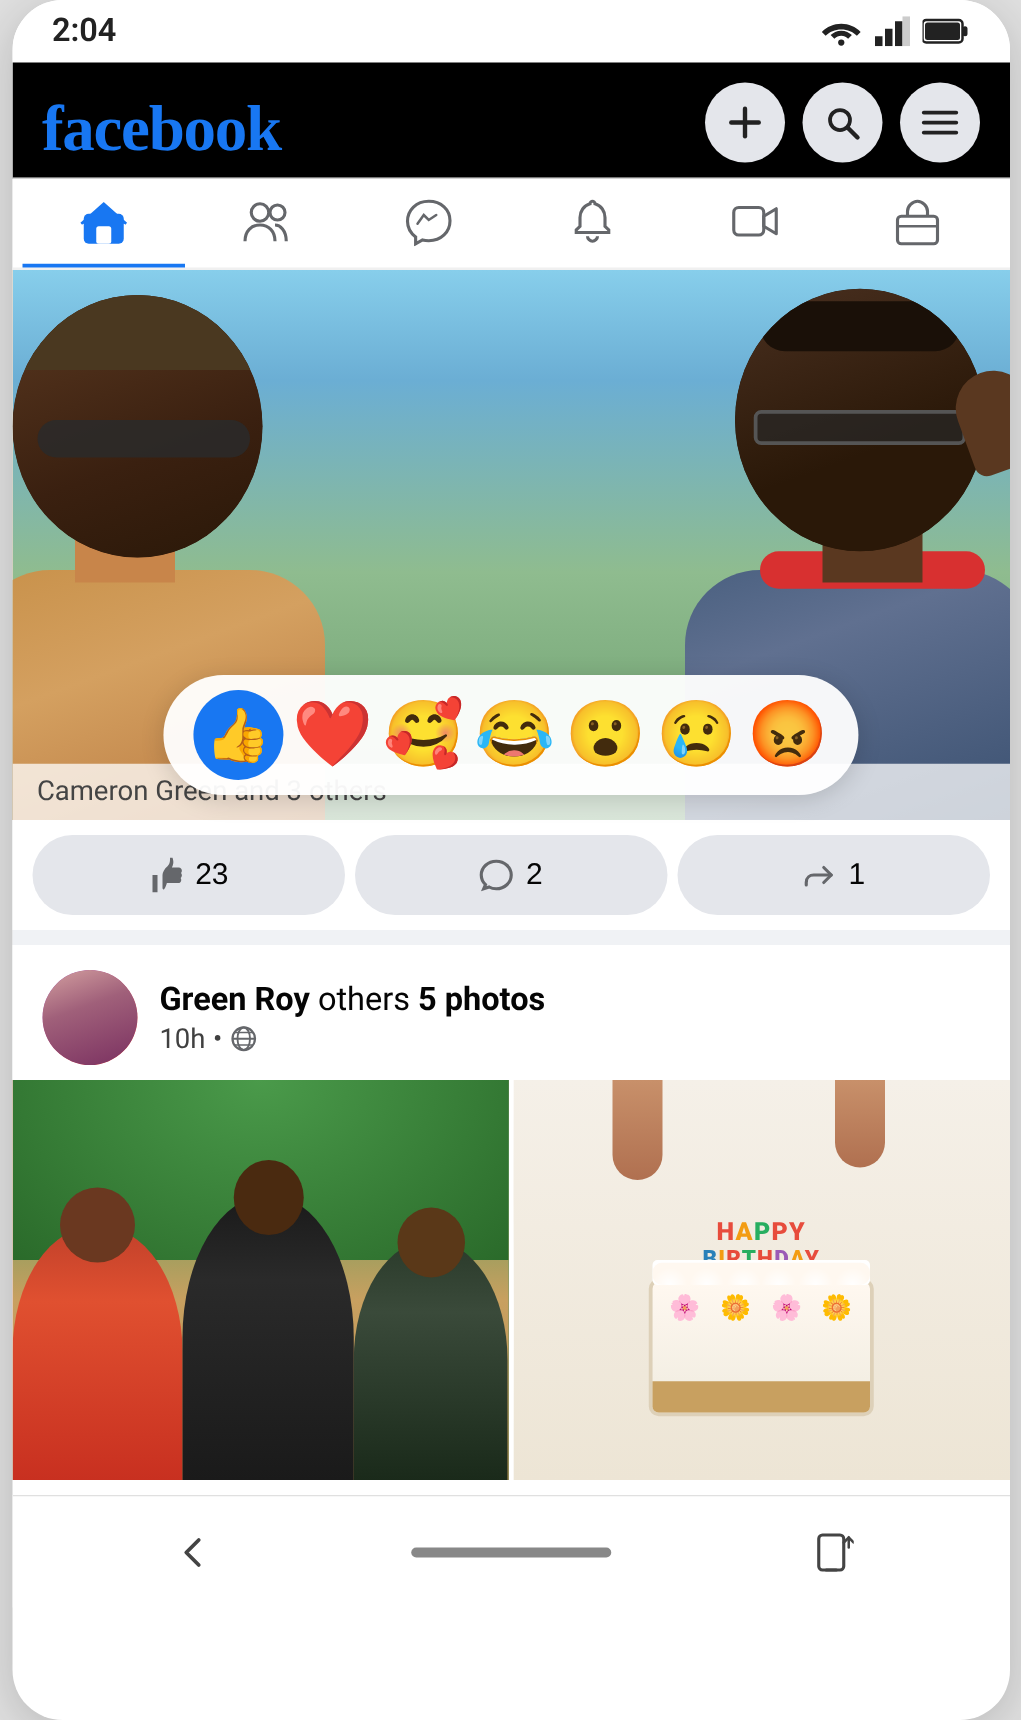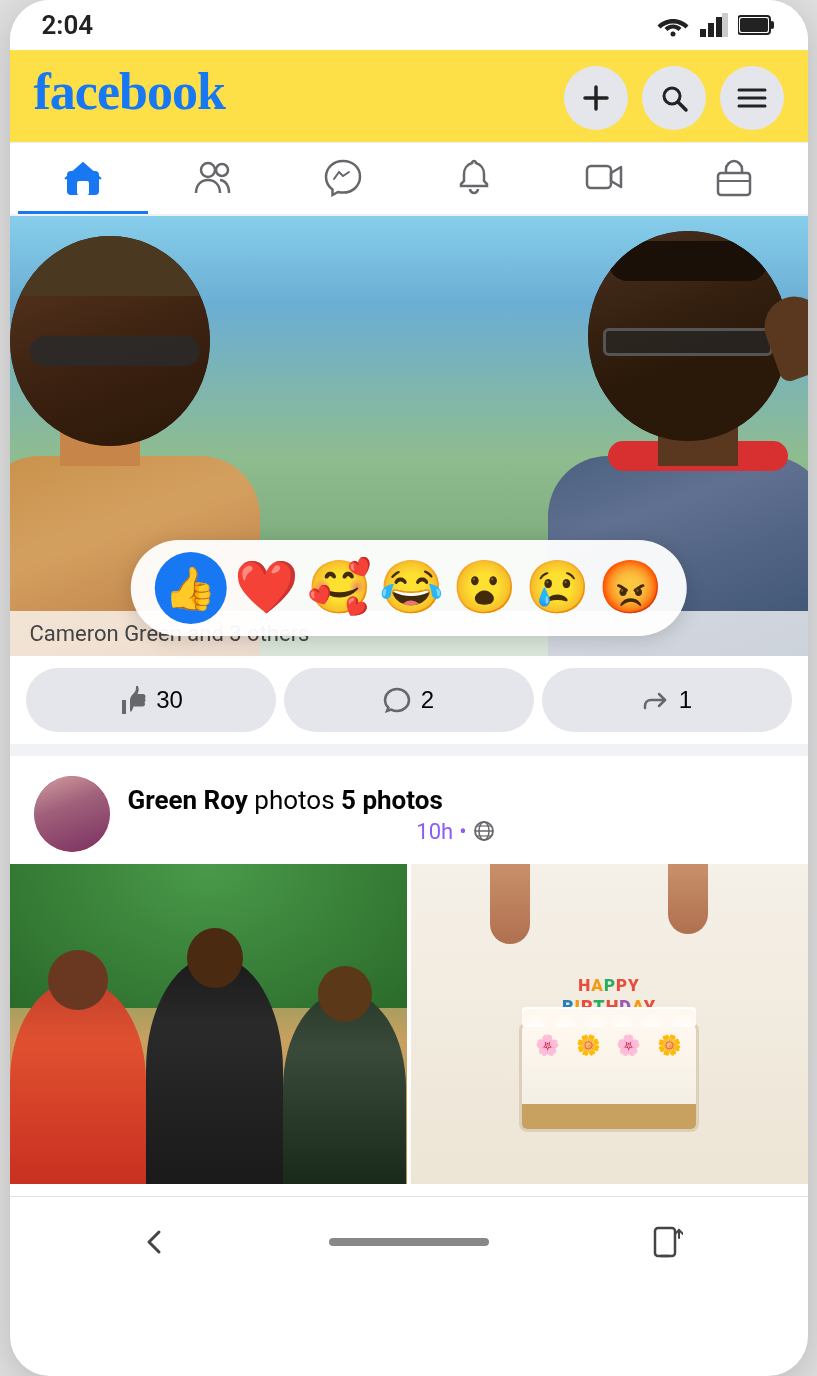--- a/index.html
+++ b/index.html
@@ -34,24 +34,24 @@
       font-weight: 600;
       color: #222;
     }
     .status-icons {
       display: flex;
       align-items: center;
       gap: 10px;
     }
     
     .app-header {
-      background: #fde047;
+      background: #000000;
       padding: 16px 24px 12px 24px;
       display: flex;
-      align-items: flex-start;
+      align-items: flex-end;
       justify-content: space-between;
       border-bottom: 1px solid #f0f0f0;
     }
     .facebook-logo {
       font-size: 52px;
       font-weight: 700;
       color: #1877f2;
       font-family: Georgia, 'Times New Roman', serif;
       letter-spacing: -1px;
       line-height: 1;
@@ -209,26 +209,25 @@
     .post2-name {
       font-size: 26px;
       font-weight: 400;
       color: #050505;
     }
     .post2-name strong {
       font-weight: 700;
     }
     .post2-time {
       font-size: 22px;
-      color: #8b5cf6;
+      color: #404040;
       display: flex;
       align-items: center;
       gap: 6px;
       margin-top: 4px;
-      justify-content: center;
     }
     
     .photo-grid {
       display: flex;
       gap: 4px;
       padding: 0;
       background: #fff;
     }
     .photo-cell {
       flex: 1;
@@ -436,21 +435,21 @@
           <span style="font-size:22px;color:#444;">Cameron Green and 3 others</span>
         </div>
       </div>
 
       <div class="post-actions">
         <div class="action-buttons">
           <button class="action-btn">
             <svg width="28" height="28" viewBox="0 0 28 28">
               <path d="M8 28V14H4V28H8zm4-14c0-2 1.5-5 4-7 1.5-1.5 2-3.5 2-5v-2h2l.5 2c.5 2 0 4-1 6h5.5c1.5 0 2.5 1.2 2.5 2.5 0 .7-.3 1.3-.7 1.8.4.5.7 1.1.7 1.8 0 .9-.4 1.7-1 2.2.3.5.5 1 .5 1.6 0 1.5-1 2.5-2.5 2.5h-9C13.5 27.4 12 26 12 24v-10z" fill="#65676b"></path>
             </svg>
-            <span>30</span>
+            <span>23</span>
           </button>
           <button class="action-btn">
             <svg width="28" height="28" viewBox="0 0 28 28">
               <path d="M14 3C7.4 3 2 7.9 2 14c0 3 1.3 5.7 3.4 7.7L4 25l4.3-1.4C9.9 24.5 11.9 25 14 25c6.6 0 12-4.9 12-11S20.6 3 14 3z" fill="none" stroke="#65676b" stroke-width="2.5"></path>
             </svg>
             <span>2</span>
           </button>
           <button class="action-btn">
             <svg width="28" height="28" viewBox="0 0 28 28">
               <path d="M18 8l6 6-6 6" fill="none" stroke="#65676b" stroke-width="2.5" stroke-linecap="round" stroke-linejoin="round"></path>
@@ -463,21 +462,21 @@
     </div>
 
     <div class="post-card" style="margin-top:2px;">
       <div class="post2-header">
         <div class="avatar">
           <div class="avatar-img"></div>
         </div>
         <div class="post2-meta">
           <div class="post2-name">
             <strong>Green Roy</strong>
-            <span> photos </span>
+            <span> others </span>
             <strong>5 photos</strong>
           </div>
           <div class="post2-time">
             <span>10h</span>
             <span>•</span>
             <svg width="22" height="22" viewBox="0 0 22 22">
               <circle cx="11" cy="11" r="9" fill="none" stroke="#65676b" stroke-width="1.8"></circle>
               <ellipse cx="11" cy="11" rx="5" ry="9" fill="none" stroke="#65676b" stroke-width="1.5"></ellipse>
               <line x1="2" y1="11" x2="20" y2="11" stroke="#65676b" stroke-width="1.5"></line>
               <line x1="4" y1="6" x2="18" y2="6" stroke="#65676b" stroke-width="1.2"></line>
@@ -510,21 +509,21 @@
             </div>
           </div>
         </div>
 
         <div class="photo-cell photo-cell-2">
           <div style="width:100%;height:100%;background:linear-gradient(180deg,#f5f0e8 0%,#ede5d5 100%);display:flex;flex-direction:column;align-items:center;justify-content:center;position:relative;overflow:hidden;">
 
             <div style="position:absolute;top:0;left:20%;width:40px;height:80px;background:linear-gradient(180deg,#c8906a,#b07050);border-radius:0 0 20px 20px;"></div>
             <div style="position:absolute;top:0;right:25%;width:40px;height:70px;background:linear-gradient(180deg,#c8906a,#b07050);border-radius:0 0 20px 20px;"></div>
 
-            <div style="font-size:17px;font-weight:900;letter-spacing:1px;margin-top:60px;margin-bottom:4px;line-height:1;">
+            <div style="font-size:20px;font-weight:900;letter-spacing:1px;margin-top:60px;margin-bottom:4px;line-height:1;">
               <span style="color:#e74c3c;">H</span><span style="color:#f39c12;">A</span><span style="color:#27ae60;">P</span><span style="color:#e74c3c;">P</span><span style="color:#e74c3c;">Y</span>
             </div>
             <div style="font-size:18px;font-weight:900;letter-spacing:1px;margin-bottom:6px;line-height:1;">
               <span style="color:#2980b9;">B</span><span style="color:#f39c12;">I</span><span style="color:#e74c3c;">R</span><span style="color:#27ae60;">T</span><span style="color:#e74c3c;">H</span><span style="color:#9b59b6;">D</span><span style="color:#f39c12;">A</span><span style="color:#e74c3c;">Y</span>
             </div>
 
             <div style="width:180px;height:110px;background:linear-gradient(180deg,#fff8f0 0%,#f0ece0 100%);border-radius:8px;border:3px solid #ddd0b8;position:relative;overflow:visible;">
 
               <div style="position:absolute;top:-18px;left:0;right:0;height:20px;background:white;border-radius:4px;overflow:visible;">
                 <div style="position:absolute;bottom:0;left:0;right:0;height:18px;background:radial-gradient(circle 14px at 8% 100%,#fff 0%,transparent 100%),radial-gradient(circle 14px at 25% 100%,#fff 0%,transparent 100%),radial-gradient(circle 14px at 42% 100%,#fff 0%,transparent 100%),radial-gradient(circle 14px at 58% 100%,#fff 0%,transparent 100%),radial-gradient(circle 14px at 75% 100%,#fff 0%,transparent 100%),radial-gradient(circle 14px at 92% 100%,#fff 0%,transparent 100%),#fff8f0;border-radius:8px;"></div>

